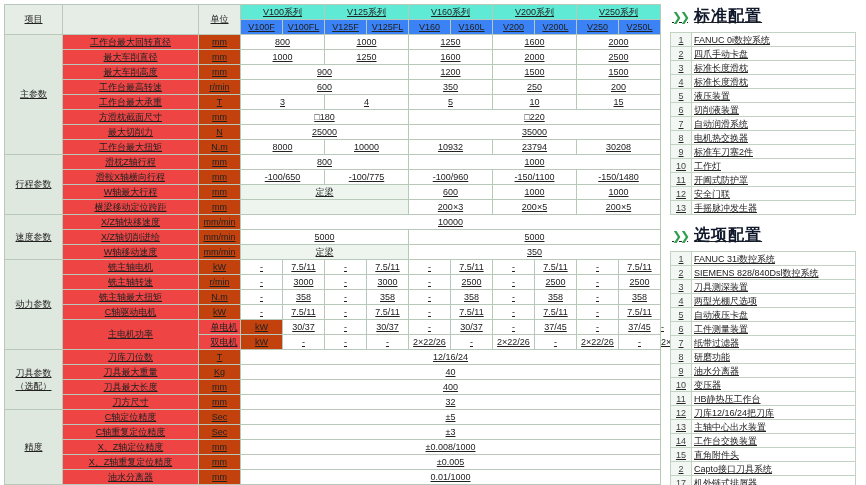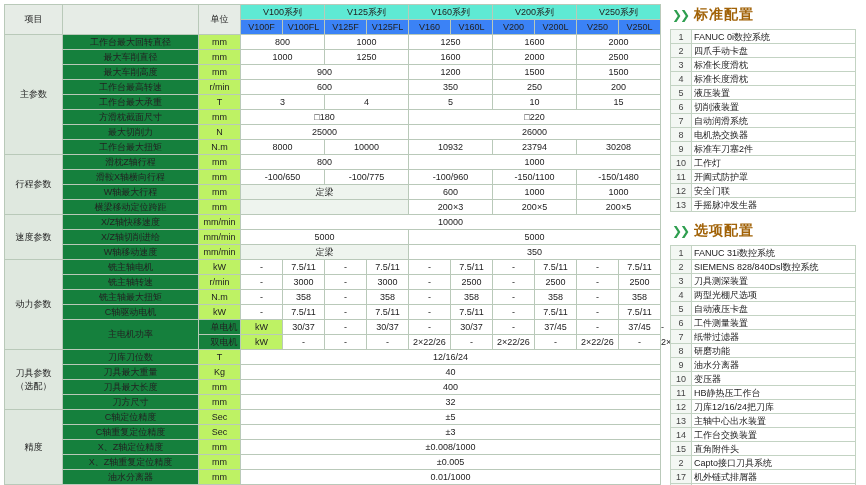--- a/index.html
+++ b/index.html
@@ -4,48 +4,48 @@
 <style>
   html,body{margin:0;padding:0;}
   body{
     width:866px;height:485px;
     background:#ffffff;
     font-family:"Liberation Sans","DejaVu Sans",sans-serif;
     font-size:9px;
     color:#222;
     overflow:hidden;
   }
-  .wrap{display:flex;width:866px;height:413px;}
+  .wrap{display:flex;width:866px;height:413px;text-decoration:underline;}
   .left{width:666px;padding:4px 3px 0 4px;box-sizing:border-box;}
   .right{width:200px;padding:6px 6px 0 4px;box-sizing:border-box;}
 
   table.spec{border-collapse:collapse;width:656px;table-layout:fixed;}
   table.spec td,table.spec th{
     border:1px solid #b9c9b9;
     text-align:center;
     vertical-align:middle;
     padding:0;
     height:14px;
     line-height:13px;
     font-size:9px;
     font-weight:normal;
   }
   .hdr{background:#e6ece6;font-weight:bold;}
   .grp{background:#dfe8df;font-weight:bold;font-size:10px;margin-top:48px;}
-  .rowname{background:#15803d;text-align:left;padding-left:18px;margin-top:16px;}
+  .rowname{background:#ef4444;text-align:left;padding-left:18px;margin-top:16px;}
   .rowname.c{text-align:center;padding-left:9px;}
-  .unit{background:#bef264;}
+  .unit{background:#c2410c;}
   .val{background:#ffffff;}
   .valg{background:#eef4ee;}
   .series{background:#5eead4;font-weight:bold;margin-top:39px;}
   .sub{background:#3b82f6;font-weight:bold;}
 
   
   .panel-title{display:flex;align-items:center;gap:6px;margin:0 0 5px 2px;}
-  .panel-title .lbl{color:#a16207;font-weight:bold;font-size:14px;letter-spacing:1px;}
+  .panel-title .lbl{color:#0f172a;font-weight:bold;font-size:16px;letter-spacing:1px;}
   .chev{color:#2e9e4f;font-size:12px;line-height:10px;letter-spacing:-2px;}
   table.opt{border-collapse:collapse;width:186px;table-layout:fixed;margin-bottom:10px;}
   table.opt td{
     border:1px solid #c3d3c3;
     font-size:9px;
     height:13px;
     line-height:12px;
     padding:0 2px;
     background:#ffffff;
   }
@@ -144,21 +144,21 @@
           <tr>
             <td class="rowname" colspan="1">方滑枕截面尺寸</td>
             <td class="unit">mm</td>
             <td class="val" colspan="4">□180</td>
             <td class="val" colspan="6">□220</td>
           </tr>
           <tr>
             <td class="rowname" colspan="1">最大切削力</td>
             <td class="unit">N</td>
             <td class="val" colspan="4">25000</td>
-            <td class="val" colspan="6">26000</td>
+            <td class="val" colspan="6">35000</td>
           </tr>
           <tr>
             <td class="rowname" colspan="1">工作台最大扭矩</td>
             <td class="unit">N.m</td>
             <td class="val" colspan="2">8000</td>
             <td class="val" colspan="2">10000</td>
             <td class="val" colspan="2">10932</td>
             <td class="val" colspan="2">23794</td>
             <td class="val" colspan="2">30208</td>
           </tr>

